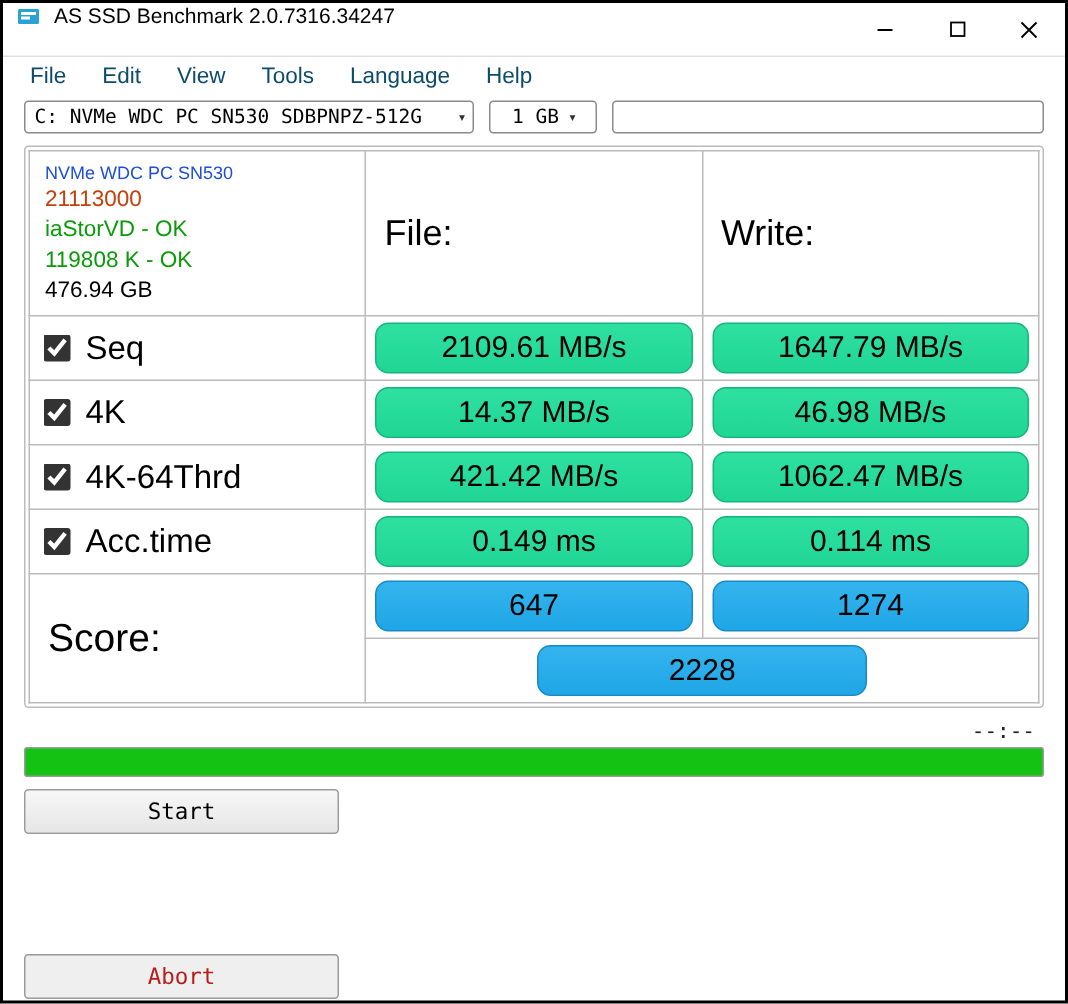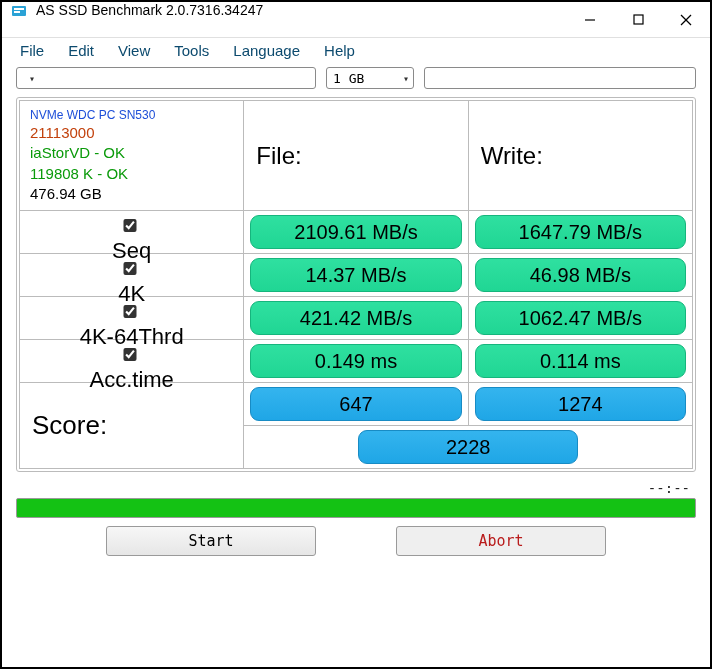--- a/index.html
+++ b/index.html
@@ -57,21 +57,21 @@
     border-radius: 3px;
     height: 22px;
     font-family: "Consolas", monospace;
     font-size: 13px;
     padding: 0 4px 0 6px;
     background: #fff;
     white-space: nowrap;
   }
   .dropdown .chev { margin-left: 6px; font-size: 10px; color: #333; }
   .drive-dd { width: 300px; justify-content: space-between; }
-  .size-dd { width: 88px; justify-content: space-between; }
+  .size-dd { width: 72px; justify-content: center; }
   .text-input {
     flex: 1;
     height: 22px;
     border: 1px solid #8a8a8a;
     border-radius: 3px;
     background: #fff;
   }
   .result-wrap {
     margin: 2px 14px 2px 14px;
     border: 1px solid #bbb;
@@ -104,21 +104,20 @@
     color: #000;
   }
   .row-label {
     display: flex;
     align-items: center;
     padding: 4px 8px;
     font-size: 22px;
     color: #000;
     gap: 6px;
     height: 34px;
-    flex-direction: column;
   }
   .row-label input[type=checkbox] {
     width: 18px; height: 18px; margin: 0 4px 0 0;
     accent-color: #333;
   }
   .val-cell { padding: 4px 6px; text-align: center; }
   .pill {
     display: inline-flex;
     align-items: center;
     justify-content: center;
@@ -160,20 +159,21 @@
     height: 20px;
     background: #14c214;
     border: 1px solid #9a9a9a;
     border-radius: 2px;
   }
   .btn-row {
     display: flex;
     justify-content: center;
     gap: 80px;
     margin-top: 8px;
+    flex-direction: column;
   }
   .btn {
     width: 210px;
     height: 30px;
     border: 1px solid #9a9a9a;
     background: linear-gradient(#f7f7f7, #e6e6e6);
     border-radius: 3px;
     font-family: "Consolas", monospace;
     font-size: 15px;
     display: flex; align-items: center; justify-content: center;
@@ -217,20 +217,21 @@
   <span class="menu-item">File</span>
   <span class="menu-item">Edit</span>
   <span class="menu-item">View</span>
   <span class="menu-item">Tools</span>
   <span class="menu-item">Language</span>
   <span class="menu-item">Help</span>
 </div>
 
 <div class="selectors">
   <div class="dropdown drive-dd">
+    <span>C: NVMe WDC PC SN530 SDBPNPZ-512G</span>
     <span class="chev">▾</span>
   </div>
   <div class="dropdown size-dd">
     <span>1 GB</span>
     <span class="chev">▾</span>
   </div>
   <div class="text-input"></div>
 </div>
 
 <div class="result-wrap">

